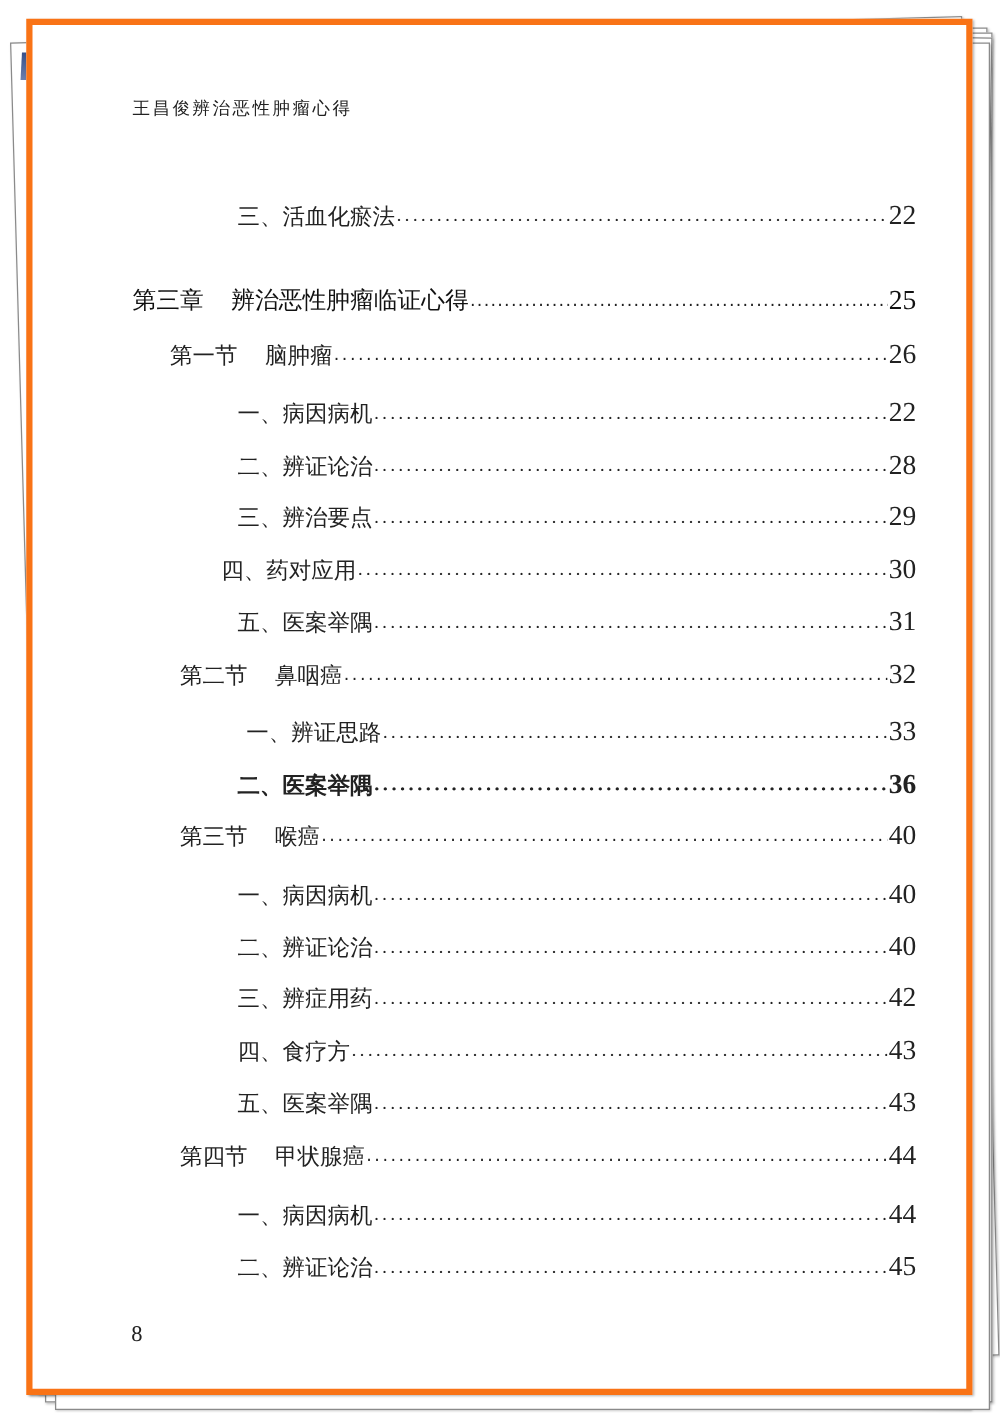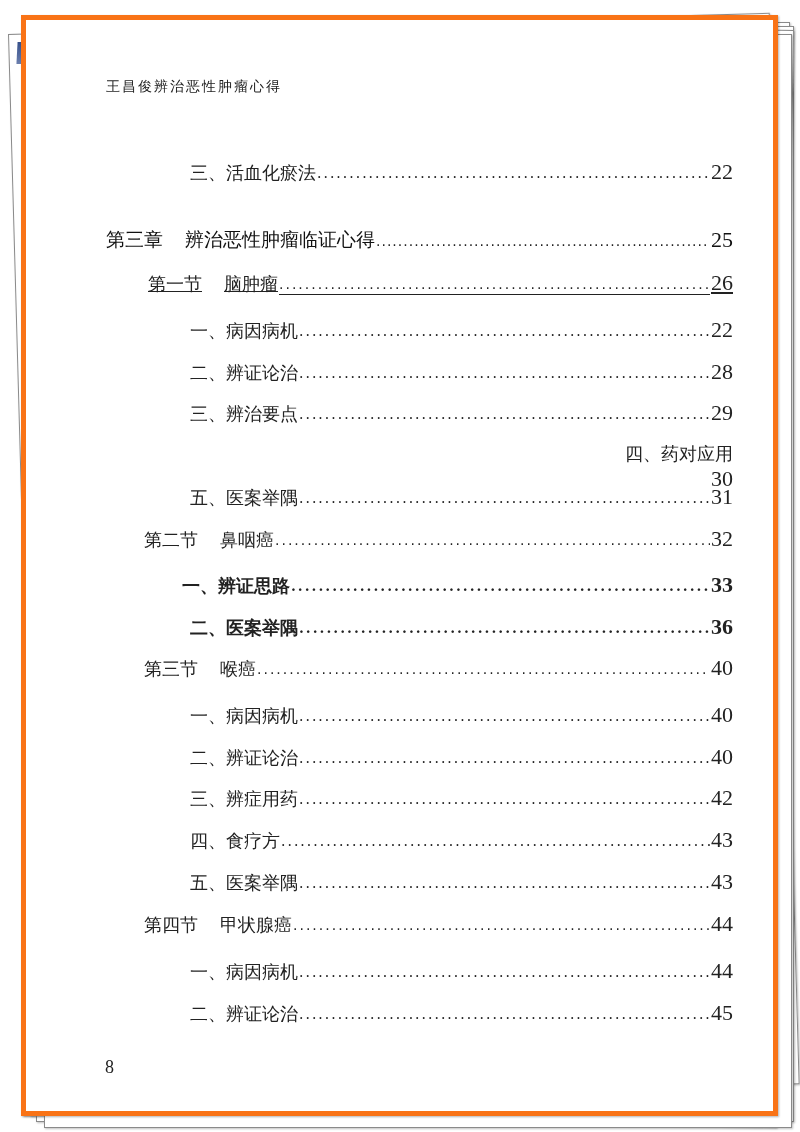--- a/index.html
+++ b/index.html
@@ -81,21 +81,21 @@
         <span class="leader"></span>
         <span class="page-no">22</span>
       </div>
       <div class="toc-row chapter" style="top: 207px; left: 80px; right: 40px;">
         <span class="label">第三章</span>
         <span class="gap"></span>
         <span class="label">辨治恶性肿瘤临证心得</span>
         <span class="leader"></span>
         <span class="page-no">25</span>
       </div>
-      <div class="toc-row section" style="top: 250px; left: 122px; right: 40px; text-decoration: underline;">
+      <div class="toc-row section" style="top: 250px; left: 110px; right: 40px;">
         <span class="label">第一节</span>
         <span class="gap"></span>
         <span class="label">脑肿瘤</span>
         <span class="leader"></span>
         <span class="page-no">26</span>
       </div>
       <div class="toc-row item" style="top: 297px; left: 164px; right: 40px;">
         <span class="label">一、病因病机</span>
         <span class="leader"></span>
         <span class="page-no">22</span>
@@ -103,38 +103,38 @@
       <div class="toc-row item" style="top: 339px; left: 164px; right: 40px;">
         <span class="label">二、辨证论治</span>
         <span class="leader"></span>
         <span class="page-no">28</span>
       </div>
       <div class="toc-row item" style="top: 380px; left: 164px; right: 40px;">
         <span class="label">三、辨治要点</span>
         <span class="leader"></span>
         <span class="page-no">29</span>
       </div>
-      <div class="toc-row item" style="top: 422px; left: 151px; right: 40px; flex-direction: column;">
+      <div class="toc-row item" style="top: 422px; left: 151px; right: 40px;">
         <span class="label">四、药对应用</span>
         <span class="leader"></span>
         <span class="page-no">30</span>
       </div>
       <div class="toc-row item" style="top: 464px; left: 164px; right: 40px;">
         <span class="label">五、医案举隅</span>
         <span class="leader"></span>
         <span class="page-no">31</span>
       </div>
       <div class="toc-row section" style="top: 506px; left: 118px; right: 40px;">
         <span class="label">第二节</span>
         <span class="gap"></span>
         <span class="label">鼻咽癌</span>
         <span class="leader"></span>
         <span class="page-no">32</span>
       </div>
-      <div class="toc-row item" style="top: 552px; left: 156px; right: 40px; font-weight: bold;">
+      <div class="toc-row item" style="top: 552px; left: 171px; right: 40px;">
         <span class="label">一、辨证思路</span>
         <span class="leader"></span>
         <span class="page-no">33</span>
       </div>
       <div class="toc-row item" style="top: 594px; left: 164px; right: 40px; font-weight: bold;">
         <span class="label">二、医案举隅</span>
         <span class="leader"></span>
         <span class="page-no">36</span>
       </div>
       <div class="toc-row section" style="top: 635px; left: 118px; right: 40px;">

